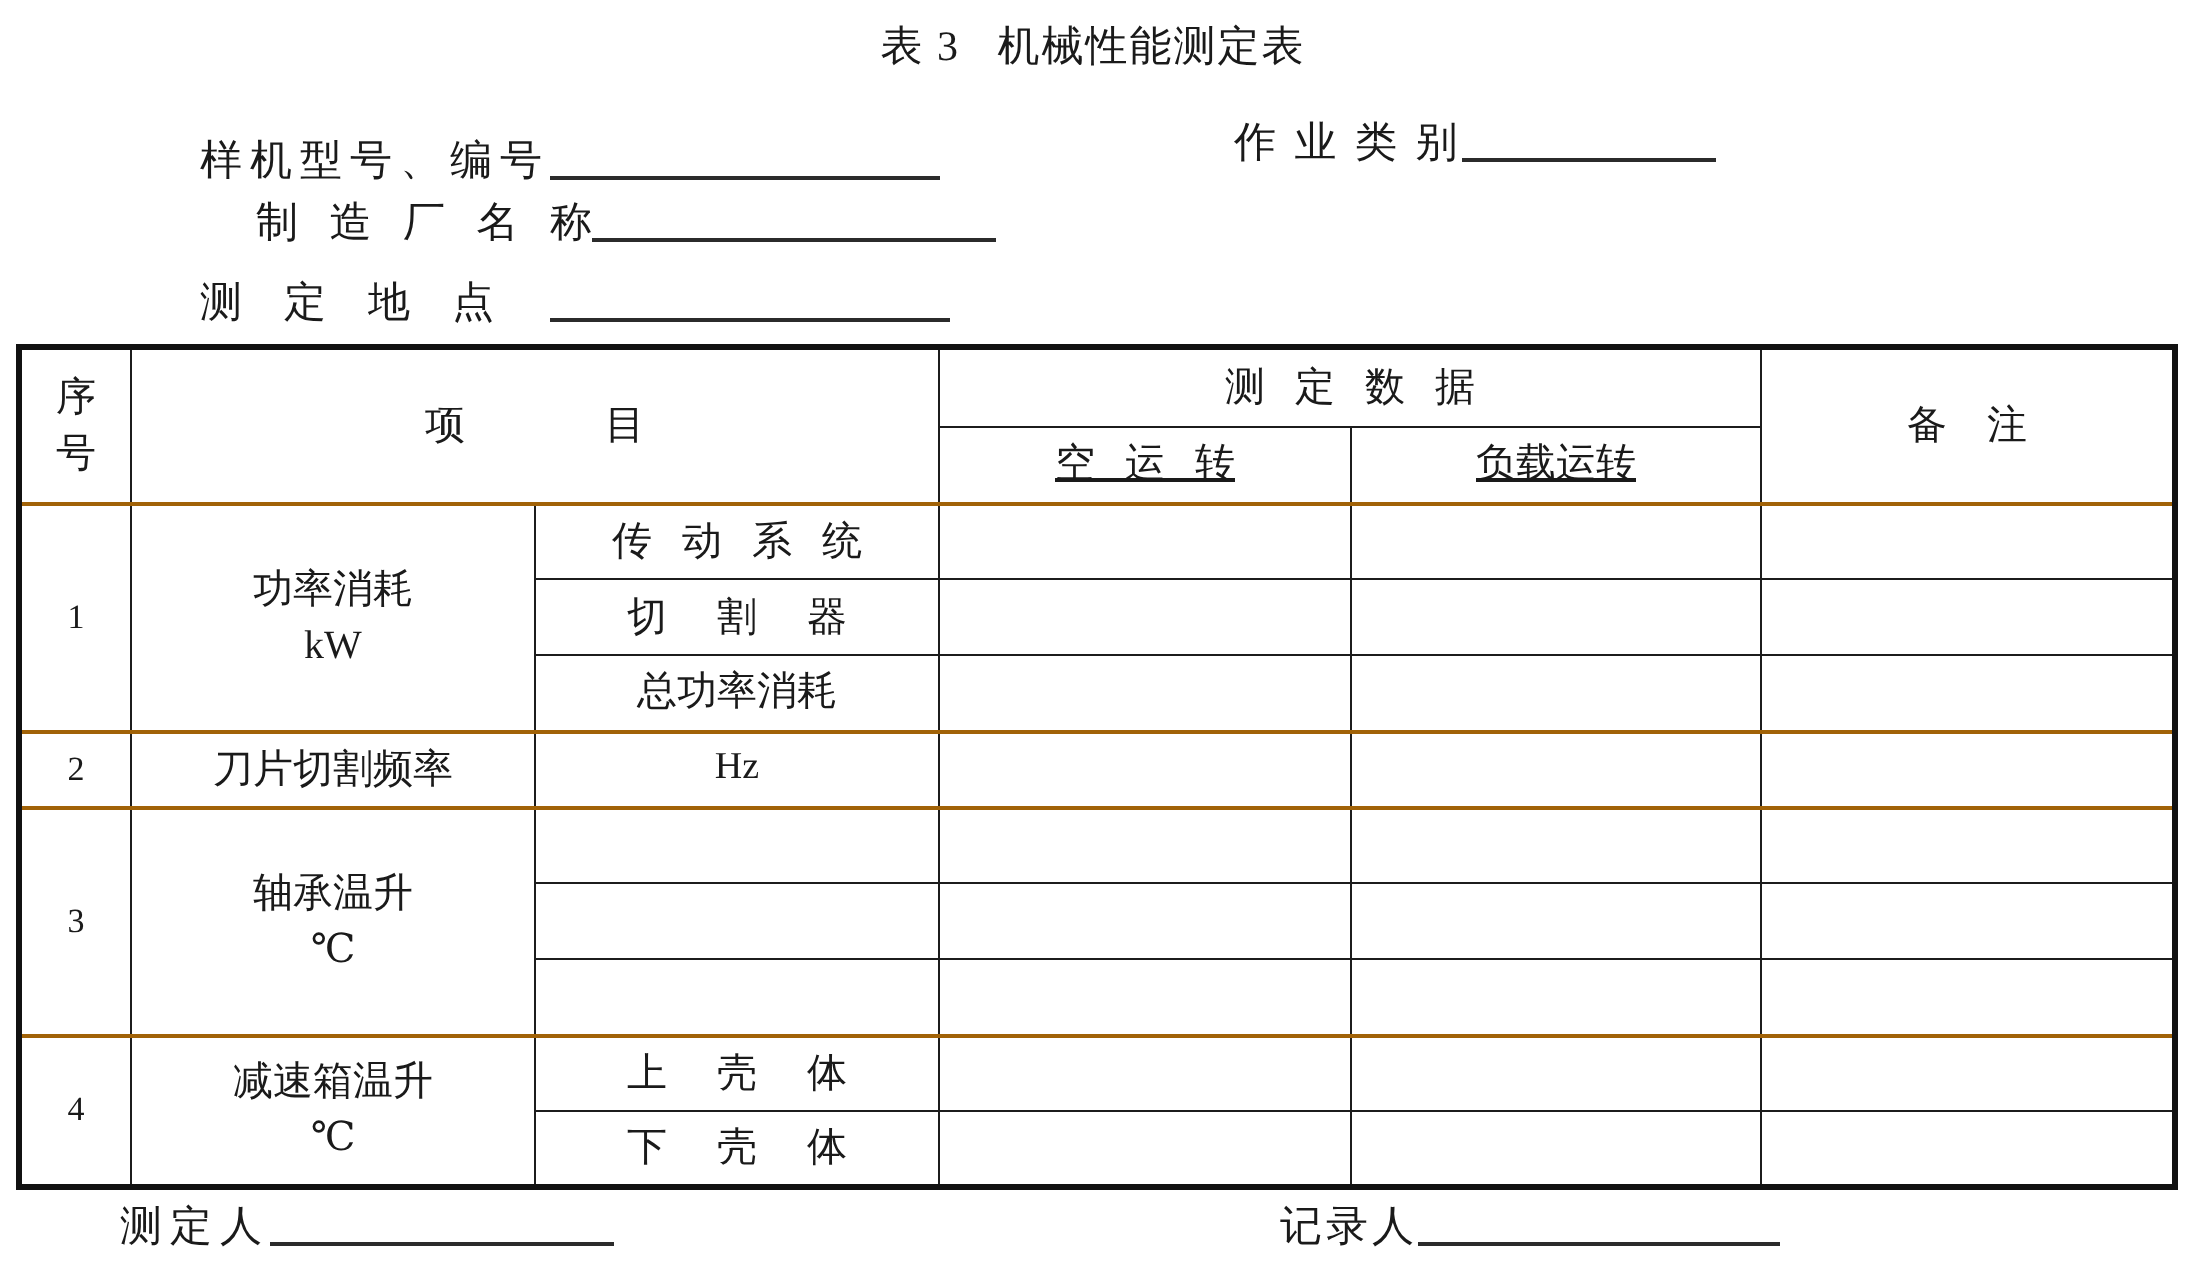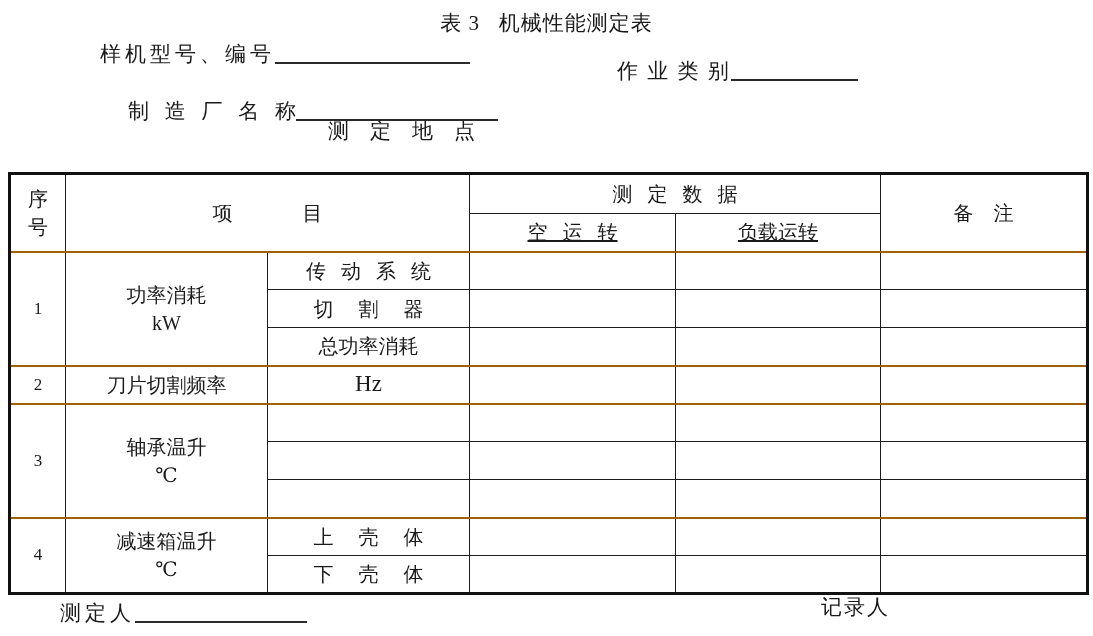--- a/index.html
+++ b/index.html
@@ -13,47 +13,47 @@
     text-align:center; font-size:21px; white-space:pre; letter-spacing:1px;
   }
   
   .frow { position:absolute; display:flex; align-items:flex-end; height:29px; }
   .frow .lbl { font-size:21px; line-height:1.1; white-space:pre; }
   .frow .uline { flex:1 1 auto; border-bottom:2px solid #2b2b2b; margin-bottom:2px; height:1px; }
   .ls4 { letter-spacing:4px; }
   .ls2 { letter-spacing:2px; }
   .gap28 { margin-left:28px; }
 
-  .fL1 { left:100px; top:37px;  width:370px; }
+  .fL1 { left:100px; top:63px;  width:370px; }
   .fL2 { left:100px; top:94px;  width:370px;margin-left:28px; }
-  .fL3 { left:100px; top:120px; width:375px;flex-direction:column; }
+  .fL3 { left:100px; top:134px; width:375px; }
   .fR1 { left:617px; top:54px;  width:241px; }
   .fR2 { left:617px; top:94px;  width:241px; }
   .fR3 { left:617px; top:134px; width:241px; }
 
   .fB1 { left:60px;  top:596px; width:247px; }
-  .fB2 { left:640px; top:596px; width:250px;flex-direction:column; }
+  .fB2 { left:640px; top:596px; width:250px; }
 
   
   .tbl {
     position:absolute; left:8px; top:172px; width:1078px;
     border-collapse:collapse; table-layout:fixed;
     border:3px solid #111111;
   }
   .tbl td {
     border:1px solid #1c1c1c; text-align:center; vertical-align:middle;
     font-size:20px; line-height:1.4; padding:0; white-space:pre-wrap;
     overflow:hidden;
   }
   .tbl tr.hA { height:40px; }
   .tbl tr.hB { height:38px;text-decoration:underline; }
   .tbl tr.r  { height:38px; }
   .tbl tr.major > td { border-top:2px solid #a16207; }
   .tbl td.num { font-size:17px; }
-  .tbl td.lat { font-size:23px; }
+  .tbl td.lat { font-size:19px; }
 </style>
 </head>
 <body>
 
 <div class="page">
 
   <div class="title">表 3   机械性能测定表</div>
 
   <div class="frow fL1">
     <span class="lbl ls4">样机型号、编号</span>

